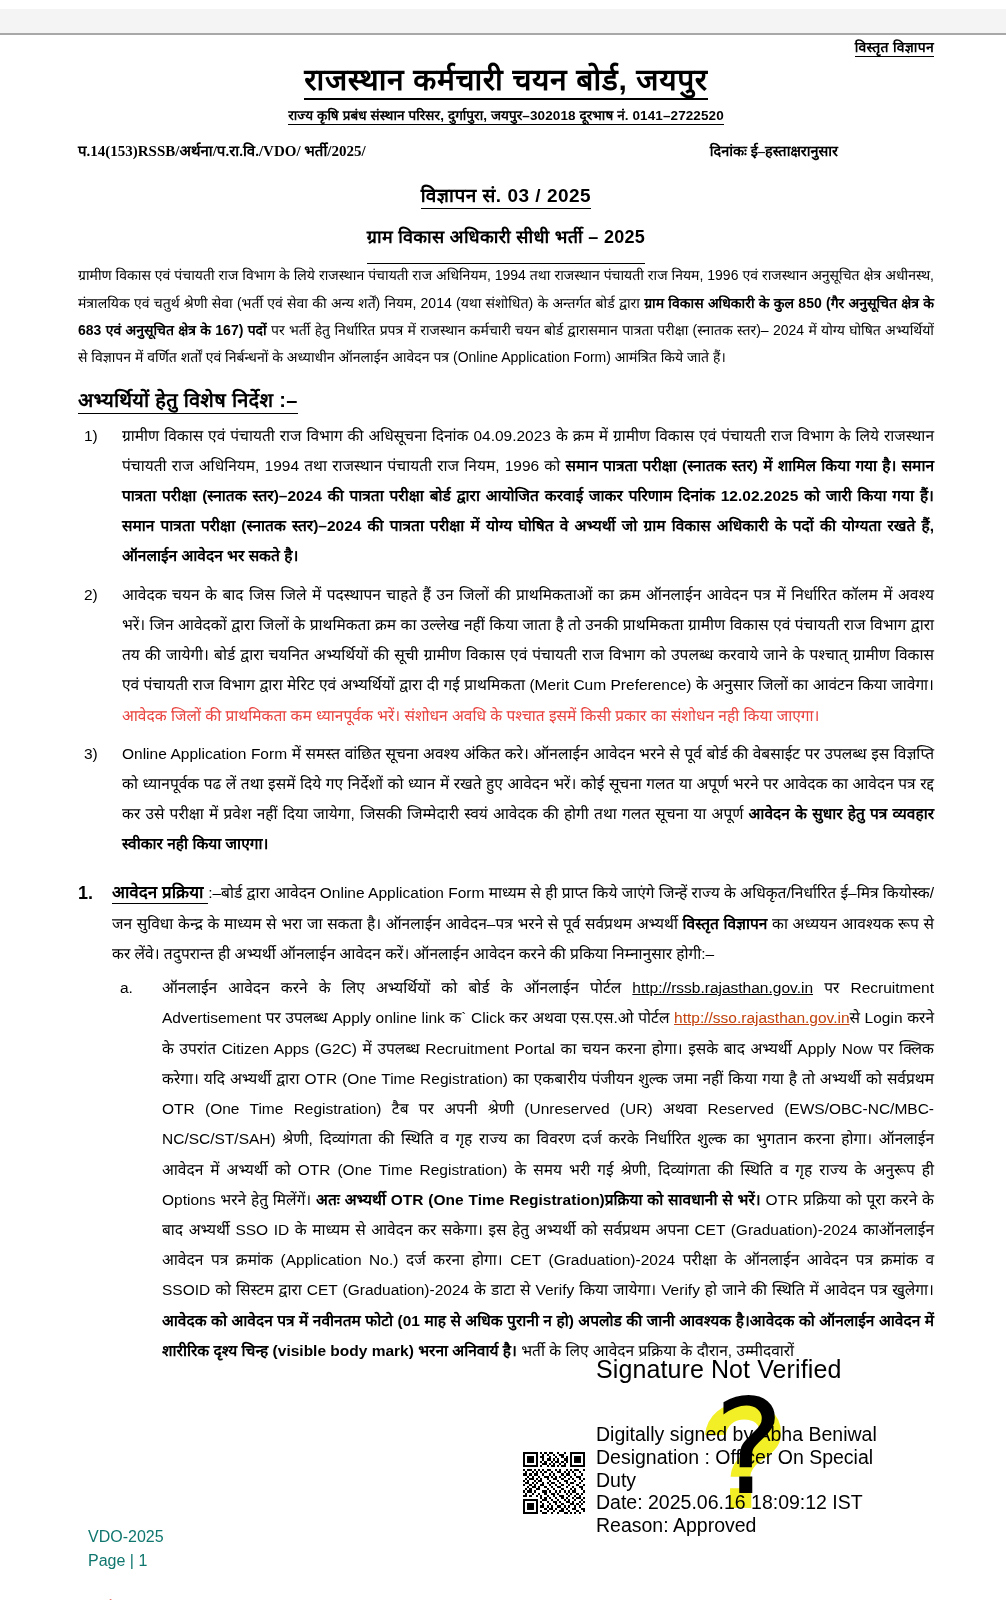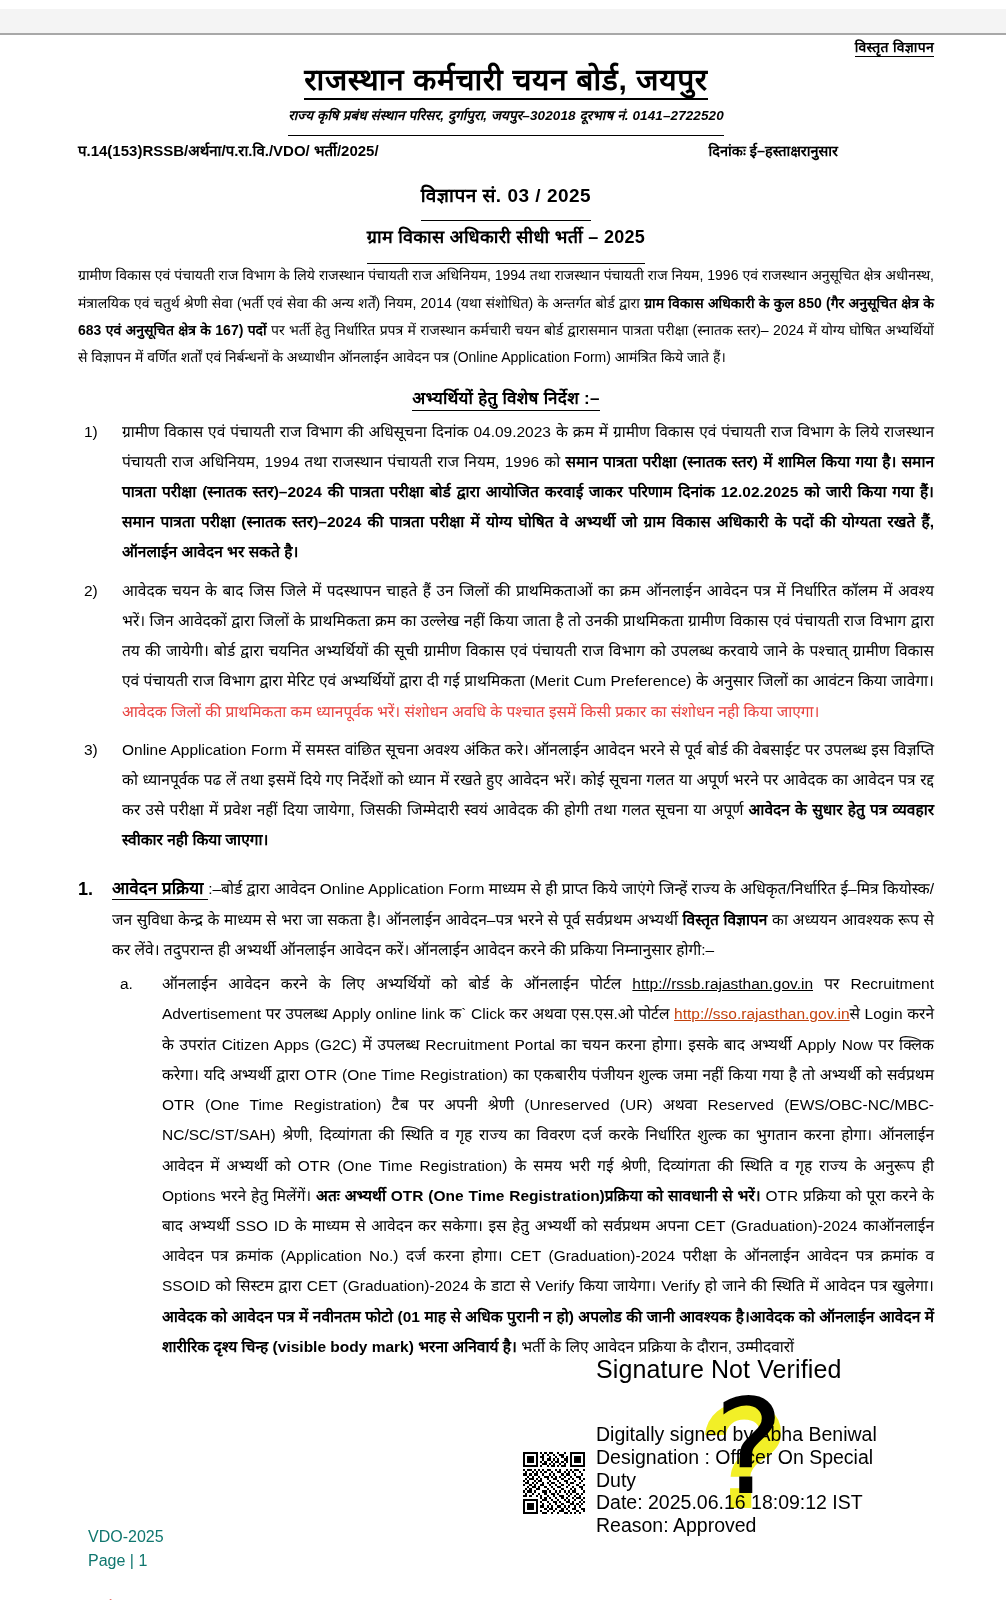--- a/index.html
+++ b/index.html
@@ -65,41 +65,41 @@
   }
   .org-address {
     text-align: center;
     margin-top: 9px;
     font-size: 13.5px;
     font-weight: 600;
     letter-spacing: .1px;
   }
   .org-address span {
     border-bottom: 1.2px solid #000;
-    padding-bottom: 12px;
-    font-style: italic;
+    padding-bottom: 1px;
   }
   .ref-row {
     display: flex;
     justify-content: space-between;
     align-items: center;
     margin-top: 16px;
     font-size: 15px;
     font-weight: 700;
+    font-family: Liberation Serif, serif;
   }
   .ref-row .ref-date { font-weight: 600; font-size: 14.5px; padding-right: 96px;}
 
   .advt-no {
     text-align: center;
     margin-top: 22px;
     font-size: 19px;
     font-weight: 700;
     letter-spacing: .5px;
   }
-  .advt-no span { border-bottom: 1.8px solid #000; padding-bottom: 14px; }
+  .advt-no span { border-bottom: 1.8px solid #000; padding-bottom: 2px; }
 
   .post-title {
     text-align: center;
     margin-top: 16px;
     font-size: 18px;
     font-weight: 700;
     letter-spacing: .3px;
   }
   .post-title span { border-bottom: 1.6px solid #000; padding-bottom: 16px; }
 
@@ -108,24 +108,23 @@
     margin-top: 14px;
     font-size: 14px;
     line-height: 1.95;
     text-align: justify;
     text-justify: inter-word;
     font-weight: 500;
   }
 
   .section-heading {
     margin-top: 8px;
-    font-size: 17px;
+    font-size: 20px;
     font-weight: 700;
     letter-spacing: .3px;
-    text-align: center;
   }
   .section-heading span { border-bottom: 1.6px solid #000; padding-bottom: 2px; }
 
   
   ol.num-list {
     list-style: none;
     margin: 6px 0 0 0;
     padding: 0;
   }
   ol.num-list > li {

